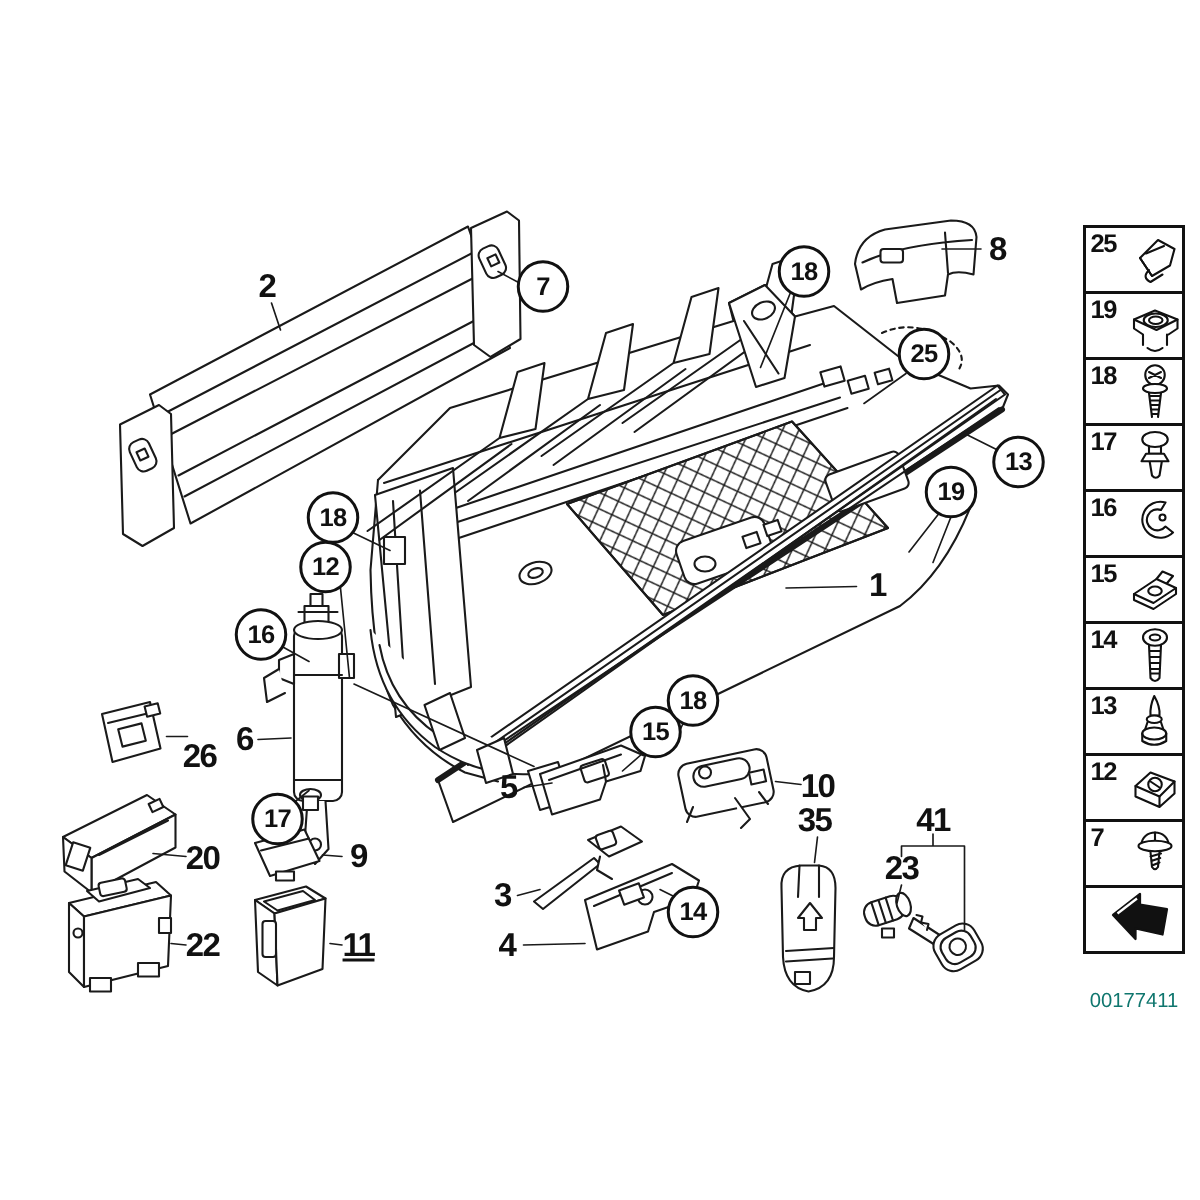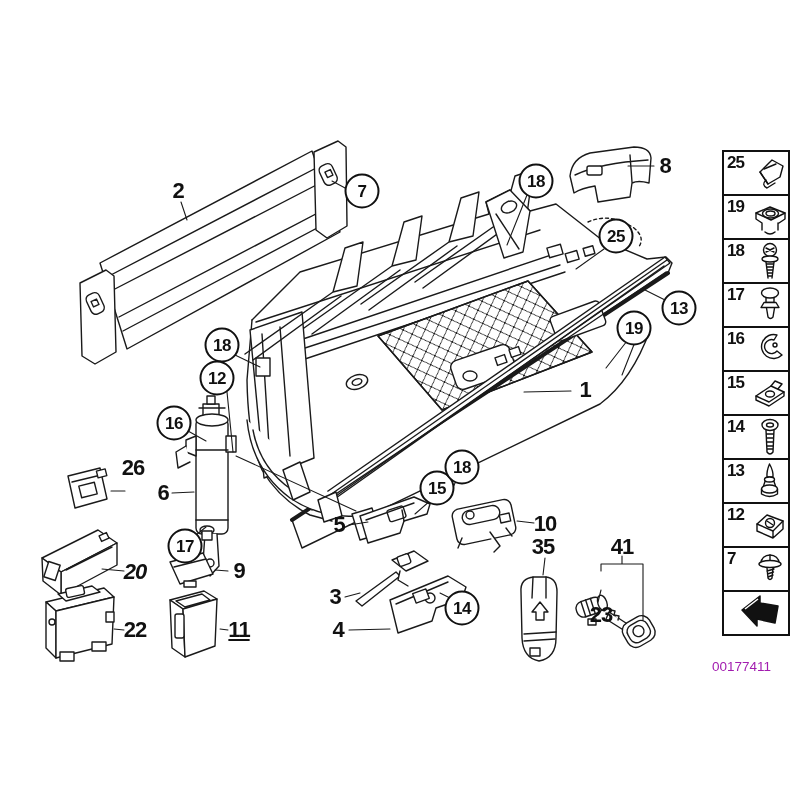--- a/index.html
+++ b/index.html
@@ -16,22 +16,22 @@
            display:flex;align-items:center;justify-content:center;}
   
   .legend{position:absolute;left:722px;top:150px;width:68px;z-index:6;}
   .legend-box{position:relative;height:46px;margin-top:-2px;border:2px solid #111;
            background:#fff;box-sizing:border-box;}
   .legend-box:first-child{margin-top:0;}
   .legend-box .num{position:absolute;left:3px;top:1px;font-weight:bold;font-size:17px;
            letter-spacing:-1px;color:#111;}
   .legend-box .glyph{position:absolute;right:0px;top:1px;width:36px;height:40px;}
   .legend-box.arrow-box .glyph{left:50%;top:50%;transform:translate(-50%,-50%);position:absolute;}
-  .legend-footer{position:absolute;left:712px;top:659px;width:88px;
-           font-size:13.5px;color:#a21caf;z-index:6;}
+  .legend-footer{position:absolute;left:712px;top:659px;width:88px;text-align:center;
+           font-size:13.5px;color:#0f766e;z-index:6;}
 </style>
 </head>
 <body>
 
 <div class="stage">
 
   <svg class="artwork" width="800" height="800" viewBox="0 0 800 800" fill="none" stroke="#1a1a1a" stroke-width="1.4" stroke-linejoin="round" stroke-linecap="round">
     <defs>
       <pattern id="xh" width="14" height="14" patternUnits="userSpaceOnUse" patternTransform="rotate(-20)">
         <path d="M0 14 L14 0 M0 0 L14 14" stroke="#1a1a1a" stroke-width="1"></path>
@@ -238,37 +238,37 @@
       <div class="callout circled" style="left: 362px; top: 191px;">7</div>
       <div class="callout circled" style="left: 536px; top: 181px;">18</div>
       <div class="callout" style="left: 665px; top: 166px;">8</div>
       <div class="callout circled" style="left: 616px; top: 236px;">25</div>
       <div class="callout circled" style="left: 679px; top: 308px;">13</div>
       <div class="callout circled" style="left: 634px; top: 328px;">19</div>
       <div class="callout" style="left: 585px; top: 390px;">1</div>
       <div class="callout circled" style="left: 222px; top: 345px;">18</div>
       <div class="callout circled" style="left: 217px; top: 378px;">12</div>
       <div class="callout circled" style="left: 174px; top: 423px;">16</div>
-      <div class="callout" style="left: 133px; top: 468px; text-align: right;">26</div>
+      <div class="callout" style="left: 133px; top: 504px; text-align: right;">26</div>
       <div class="callout" style="left: 163px; top: 493px;">6</div>
       <div class="callout circled" style="left: 185px; top: 546px;">17</div>
-      <div class="callout" style="left: 135px; top: 572px; font-style: italic;">20</div>
+      <div class="callout" style="left: 135px; top: 572px;">20</div>
       <div class="callout" style="left: 239px; top: 571px;">9</div>
       <div class="callout" style="left: 135px; top: 630px;">22</div>
       <div class="callout" style="left: 239px; top: 630px; text-decoration: underline;">11</div>
       <div class="callout" style="left: 339px; top: 525px;">5</div>
       <div class="callout circled" style="left: 437px; top: 488px;">15</div>
       <div class="callout circled" style="left: 462px; top: 467px;">18</div>
       <div class="callout" style="left: 335px; top: 597px;">3</div>
       <div class="callout" style="left: 338px; top: 630px;">4</div>
       <div class="callout circled" style="left: 462px; top: 608px;">14</div>
       <div class="callout" style="left: 545px; top: 524px; text-align: center;">10</div>
       <div class="callout" style="left: 543px; top: 547px;">35</div>
       <div class="callout" style="left: 622px; top: 547px;">41</div>
-      <div class="callout" style="left: 601px; top: 579px; margin-top: 36px;">23</div>
+      <div class="callout" style="left: 601px; top: 579px;">23</div>
     </div>
 
   <div class="legend">
       <div class="legend-box">
     <span class="num">25</span>
     <span class="glyph"><svg width="36" height="40" viewBox="0 0 36 40" fill="#fff" stroke="#111" stroke-width="1.4" stroke-linejoin="round" stroke-linecap="round">
             <path d="M8 19 L20 7 L31 13 L28 24 L16 31 Z"></path>
             <path d="M8 19 L16 31 M12 16 L24 11" fill="none"></path>
             <path d="M14 27 q-5 5 1 8 l8 -5" fill="none"></path>
           </svg></span>

